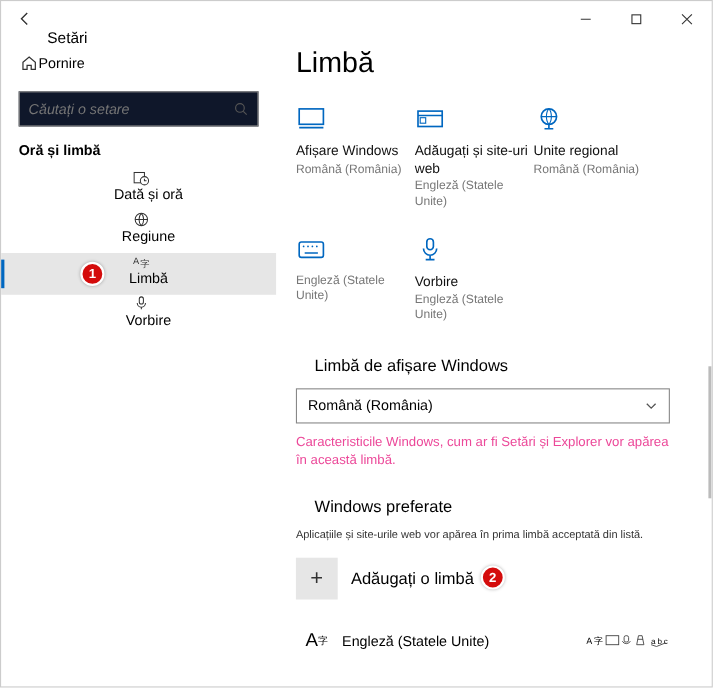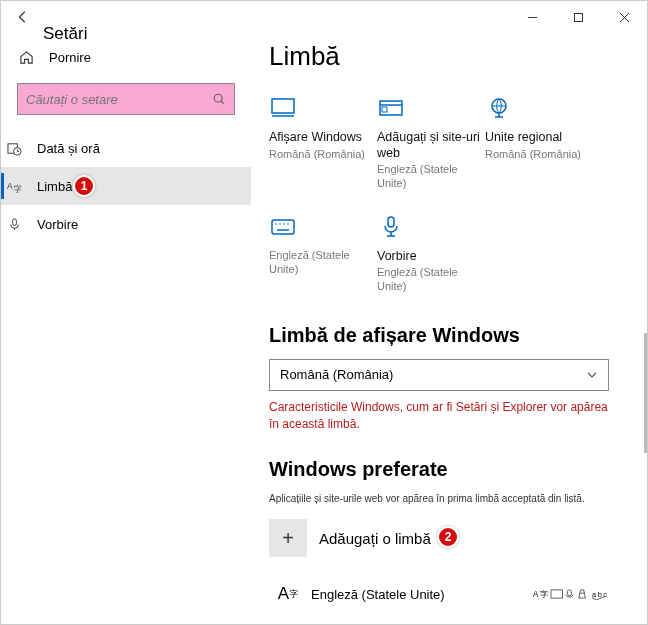--- a/index.html
+++ b/index.html
@@ -19,21 +19,21 @@
     display: flex;
     align-items: center;
     padding-left: 8px;
   }
   .titlebar .back {
     width: 28px; height: 28px;
     display:flex;align-items:center;justify-content:center;
     cursor: pointer;
   }
   .titlebar .title {
-    font-size: 17px;
+    font-size: 14px;
     margin-left: 6px;
     margin-top: 34px;
   }
   .win-controls {
     position: absolute; right: 0; top: 0;
     display: flex;
   }
   .win-btn {
     width: 46px; height: 32px;
     display:flex;align-items:center;justify-content:center;
@@ -50,47 +50,48 @@
     width: 250px;
     padding: 6px 0 0 0;
   }
   .home-row {
     display:flex;align-items:center;
     height: 36px;
     padding-left: 16px;
     cursor:pointer;
   }
   .home-row .icon { width:18px; display:flex;justify-content:center; }
-  .home-row .label { margin-left:14px; font-size:13px;}
+  .home-row .label { font-size:13px;}
   .search {
     margin: 8px 16px 14px 16px;
     height: 32px;
     border: 1px solid #888;
     display:flex;align-items:center;
     padding: 0 8px;
-    background:#f9a8d4;
+    background:#0f172a;
     justify-content:space-between;
   }
   .search input {
     border:none;outline:none;flex:1;
     font-size:13px;font-style:italic;color:#666;
     background:transparent;
   }
   .search .sicon { color:#555;}
   .cat-title {
     padding: 0 16px 10px 16px;
     font-weight:600;
     font-size:13px;
   }
   .nav-item {
     display:flex;align-items:center;
     height: 38px;
     padding-left: 4px;
     cursor:pointer;
     position:relative;
+    flex-direction:column;
   }
   .nav-item.active {
     background:#e6e6e6;
   }
   .nav-item.active::before{
     content:"";
     position:absolute;left:0;top:6px;bottom:6px;width:3px;background:#0067c0;
   }
   .nav-item .icon{width:18px;display:flex;justify-content:center;}
   .nav-item .label{margin-left:14px;font-size:13px;}
@@ -115,33 +116,33 @@
   }
   .tile{ width:108px; cursor:pointer;}
   .tile .ticon{
     width:28px;height:28px;
     display:flex;align-items:center;justify-content:center;
     margin-bottom:8px;
   }
   .tile .ttitle{font-size:12.5px;color:#111;line-height:1.25;}
   .tile .tsub{font-size:11px;color:#777;line-height:1.25;margin-top:2px;}
   h2.section{
-    font-weight:700;font-size:20px;margin-bottom:12px;margin-top:6px;
+    font-weight:400;font-size:15px;margin-bottom:12px;margin-top:6px;margin-left:17px;
   }
   .dropdown{
     border:1px solid #888;
     height:32px;
     display:flex;align-items:center;justify-content:space-between;
     padding:0 10px;
     font-size:13px;
     cursor:pointer;
     max-width: 340px;
     margin-bottom:8px;
   }
-  .help-text{font-size:12px;color:#b91c1c;line-height:1.4;max-width:340px;margin-bottom:26px;}
+  .help-text{font-size:12px;color:#ec4899;line-height:1.4;max-width:340px;margin-bottom:26px;}
   .pref-desc{font-size:10px;color:#333;margin-bottom:14px;}
   .add-lang{
     display:flex;align-items:center;
     height:40px;
     cursor:pointer;
     margin-bottom:14px;
   }
   .add-lang .plus-box{
     width:38px;height:38px;background:#e6e6e6;
     display:flex;align-items:center;justify-content:center;
@@ -214,32 +215,42 @@
     <div class="search">
       <input placeholder="Căutați o setare" style="">
       <span class="sicon">
         <svg width="14" height="14" viewBox="0 0 16 16">
             <circle cx="7" cy="7" r="4.5" stroke="#555" stroke-width="1.2" fill="none"></circle>
             <line x1="10.5" y1="10.5" x2="14" y2="14" stroke="#555" stroke-width="1.2"></line>
           </svg>
       </span>
     </div>
 
+    <div class="cat-title">Oră și limbă</div>
 
     <div class="nav-item">
       <span class="icon">
         <svg width="15" height="15" viewBox="0 0 16 16">
             <rect x="1" y="3" width="10" height="10" stroke="#333" fill="none"></rect>
             <circle cx="11" cy="11" r="4" stroke="#333" fill="#fff"></circle>
             <path d="M11 9 V11 H13" stroke="#333" fill="none"></path>
           </svg>
       </span>
       <span class="label">Dată și oră</span>
     </div>
 
+    <div class="nav-item">
+      <span class="icon">
+        <svg width="15" height="15" viewBox="0 0 16 16">
+            <circle cx="8" cy="8" r="6" stroke="#333" fill="none"></circle>
+            <path d="M2 8 H14 M8 2 C5 5 5 11 8 14 M8 2 C11 5 11 11 8 14" stroke="#333" fill="none"></path>
+          </svg>
+      </span>
+      <span class="label">Regiune</span>
+    </div>
 
     <div class="nav-item active" style="position:relative;">
       <span class="icon">
         <svg width="15" height="15" viewBox="0 0 16 16">
             <text x="0" y="11" font-size="9" fill="#333">A</text>
             <text x="7" y="14" font-size="9" fill="#333">字</text>
           </svg>
       </span>
       <span class="label">Limbă</span>
       <span class="badge" style="left:72px;top:8px;">1</span>

